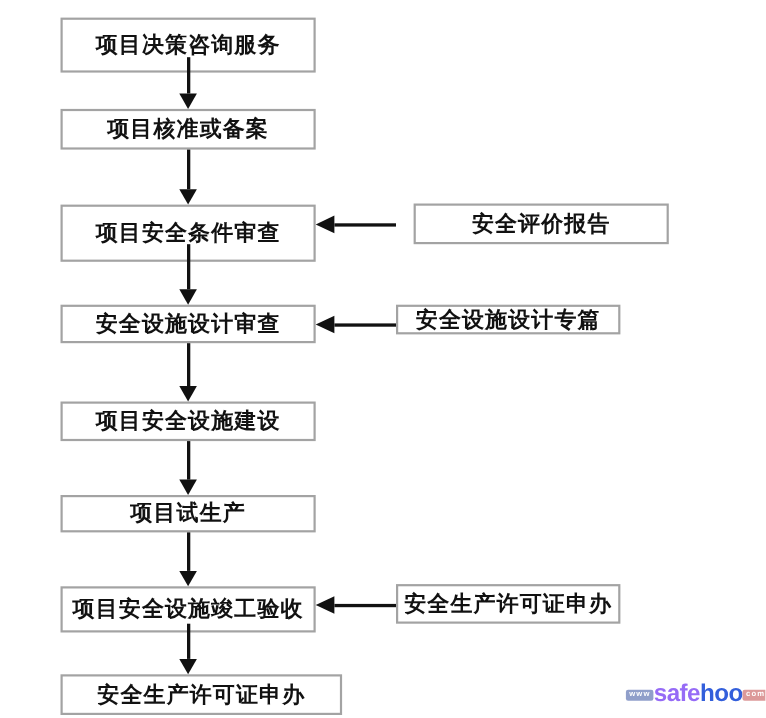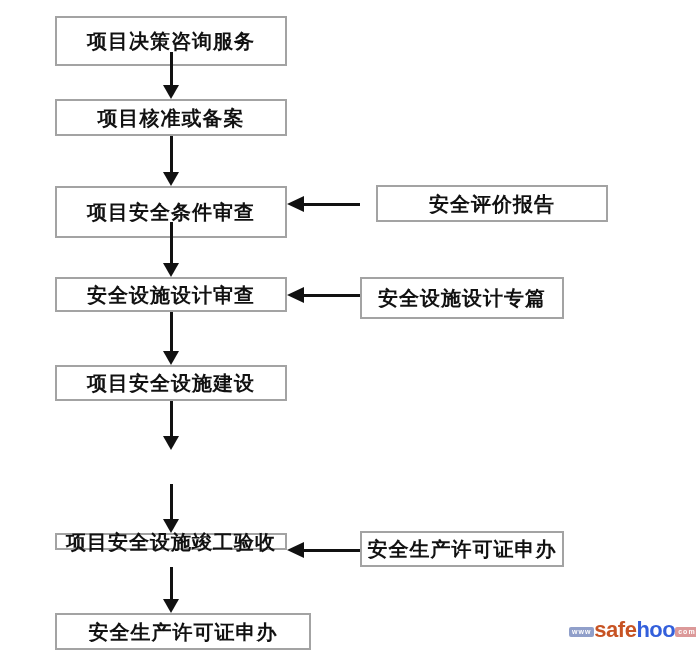--- a/index.html
+++ b/index.html
@@ -95,21 +95,21 @@
     margin-bottom: 4px;
   }
   .wm-tag.blue { background: #8595c5; }
   .wm-tag.red  { background: #d98f8f; }
   .wm-big {
     font-size: 22px;
     font-weight: bold;
     line-height: 0.95;
     letter-spacing: -0.5px;
   }
-  .wm-big.safe { color: #c2410c; }
+  .wm-big.safe { color: #8b5cf6; }
   .wm-big.hoo  { color: #1d4ed8; }
 </style>
 </head>
 <body>
 
 <div class="canvas">
 
   <div class="box" style="left:55px; top:16px;  width:232px; height:50px;">
     <span>项目决策咨询服务</span>
   </div>
@@ -118,31 +118,34 @@
   </div>
   <div class="box" style="left:55px; top:186px; width:232px; height:52px;">
     <span>项目安全条件审查</span>
   </div>
   <div class="box" style="left:55px; top:277px; width:232px; height:35px;">
     <span>安全设施设计审查</span>
   </div>
   <div class="box" style="left:55px; top:365px; width:232px; height:36px;">
     <span>项目安全设施建设</span>
   </div>
-  <div class="box" style="left:55px; top:533px; width:232px; height:17px;">
+  <div class="box" style="left:55px; top:450px; width:232px; height:34px;">
+    <span>项目试生产</span>
+  </div>
+  <div class="box" style="left:55px; top:533px; width:232px; height:42px;">
     <span>项目安全设施竣工验收</span>
   </div>
   <div class="box" style="left:55px; top:613px; width:256px; height:37px;">
     <span>安全生产许可证申办</span>
   </div>
 
   <div class="box" style="left:376px; top:185px; width:232px; height:37px;">
     <span>安全评价报告</span>
   </div>
-  <div class="box" style="left:360px; top:277px; width:204px; height:42px;">
+  <div class="box" style="left:360px; top:277px; width:204px; height:27px;">
     <span>安全设施设计专篇</span>
   </div>
   <div class="box" style="left:360px; top:531px; width:204px; height:36px;">
     <span>安全生产许可证申办</span>
   </div>
 
   <div class="varrow" style="left:163px; top:52px;  height:47px;">
       <div class="shaft"></div>
       <div class="head"></div>
     </div>

